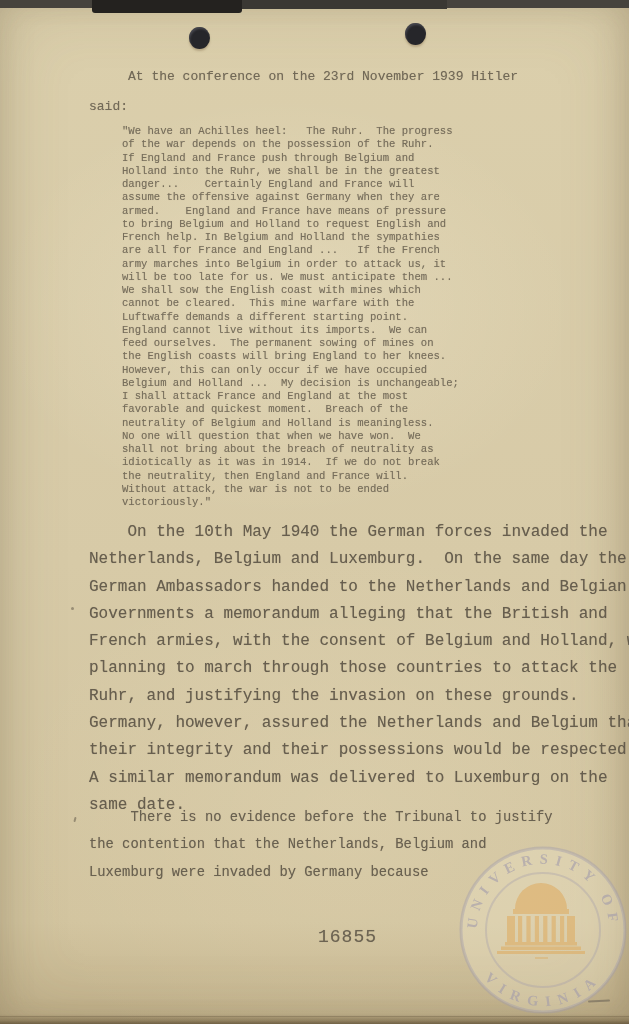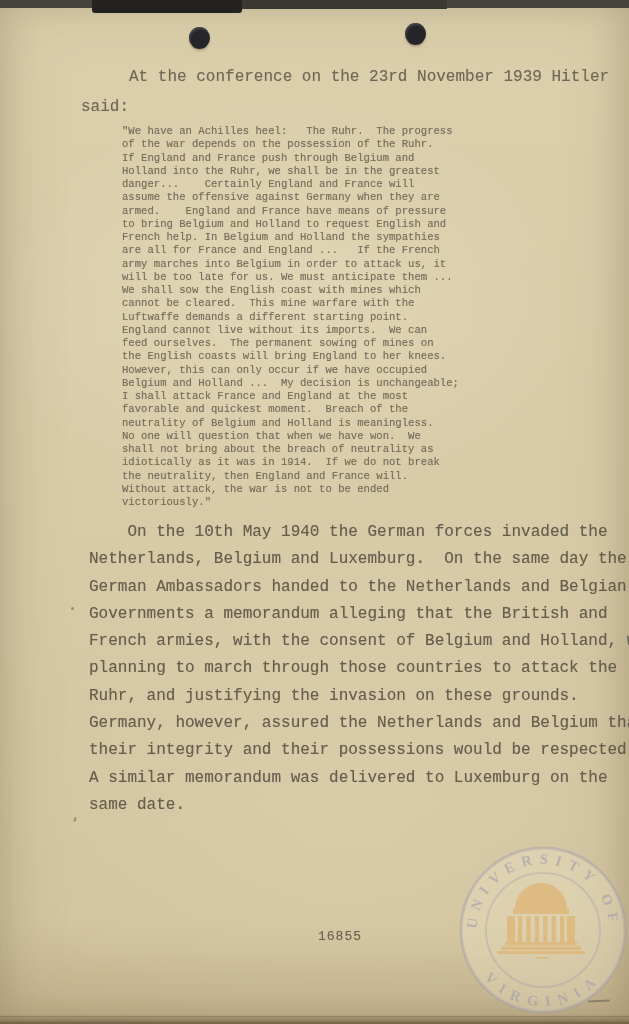--- a/index.html
+++ b/index.html
@@ -15,25 +15,25 @@
   .top-strip{position:absolute;top:0;left:0;width:629px;height:8px;background:#46433d;}
   .top-strip-dark{position:absolute;top:0;left:92px;width:150px;height:13px;background:#24221f;
     border-radius:0 0 3px 3px;}
   .top-strip-mid{position:absolute;top:0;left:242px;width:205px;height:9px;background:#3a3833;}
   .hole{position:absolute;width:21px;height:22px;border-radius:50%;background:#26262a;
     box-shadow:0 2px 2px rgba(150,130,95,.5), inset 1px 2px 2px rgba(90,90,100,.6);}
   .hole-1{left:189px;top:27px;}
   .hole-2{left:405px;top:23px;}
   .txt{position:absolute;white-space:pre;color:var(--ink,#5b5345);
     filter:blur(.3px);text-shadow:0 0 .7px rgba(91,83,69,.5);}
-  .intro{left:81px;top:62px;font-size:16px;line-height:30px;opacity:.82;}
+  .intro{left:89px;top:62px;font-size:13px;line-height:30px;opacity:.82;}
   .quote{left:122px;top:125px;font-size:10.6px;line-height:13.25px;opacity:.78;}
   .para2{left:89px;top:519px;font-size:16px;line-height:27.3px;opacity:.9;}
   .para3{left:89px;top:804px;font-size:13.8px;line-height:27.3px;opacity:.88;}
-  .pagenum{left:318px;top:929px;font-size:13px;line-height:16px;opacity:.85;letter-spacing:1px;text-align:center;}
+  .pagenum{left:318px;top:929px;font-size:18px;line-height:16px;opacity:.85;letter-spacing:1px;text-align:center;}
   .seal{position:absolute;left:458px;top:845px;filter:blur(.5px);}
   .seal-bg{fill:rgba(239,228,201,.35);}
   .seal-ring-outer{fill:none;stroke:var(--seal-ring,#a09aab);stroke-width:3;opacity:.42;}
   .seal-ring-inner{fill:none;stroke:var(--seal-ring,#a09aab);stroke-width:2;opacity:.34;}
   .seal-text{fill:var(--seal-ring,#a09aab);opacity:.60;
     font-family:"Liberation Serif","DejaVu Serif",serif;font-size:14.5px;font-weight:bold;}
   .seal-text-top{letter-spacing:7px;}
   .seal-text-bottom{letter-spacing:8px;}
   .seal-building{fill:var(--seal-building,#dda659);opacity:.52;}
   .speck{position:absolute;background:rgba(90,82,68,.5);border-radius:50%;}
@@ -94,20 +94,23 @@
 Netherlands, Belgium and Luxemburg.  On the same day the
 German Ambassadors handed to the Netherlands and Belgian
 Governments a memorandum alleging that the British and
 French armies, with the consent of Belgium and Holland, were
 planning to march through those countries to attack the
 Ruhr, and justifying the invasion on these grounds.
 Germany, however, assured the Netherlands and Belgium that
 their integrity and their possessions would be respected.
 A similar memorandum was delivered to Luxemburg on the
 same date.</div>
+  <div class="txt para3">     There is no evidence before the Tribunal to justify
+the contention that the Netherlands, Belgium and
+Luxemburg were invaded by Germany because</div>
   <div class="txt pagenum">16855</div>
 
   <svg class="seal" width="170" height="170" viewBox="0 0 170 170">
     <defs>
       <path id="arcTop" d="M 27.9 118 A 66 66 0 1 1 142.1 118"></path>
       <path id="arcBottom" d="M 9 85 A 76 76 0 0 0 161 85"></path>
     </defs>
     <circle class="seal-bg" cx="85" cy="85" r="82"></circle>
     <circle class="seal-ring-outer" cx="85" cy="85" r="82"></circle>
     <circle class="seal-ring-inner" cx="85" cy="85" r="57"></circle>

